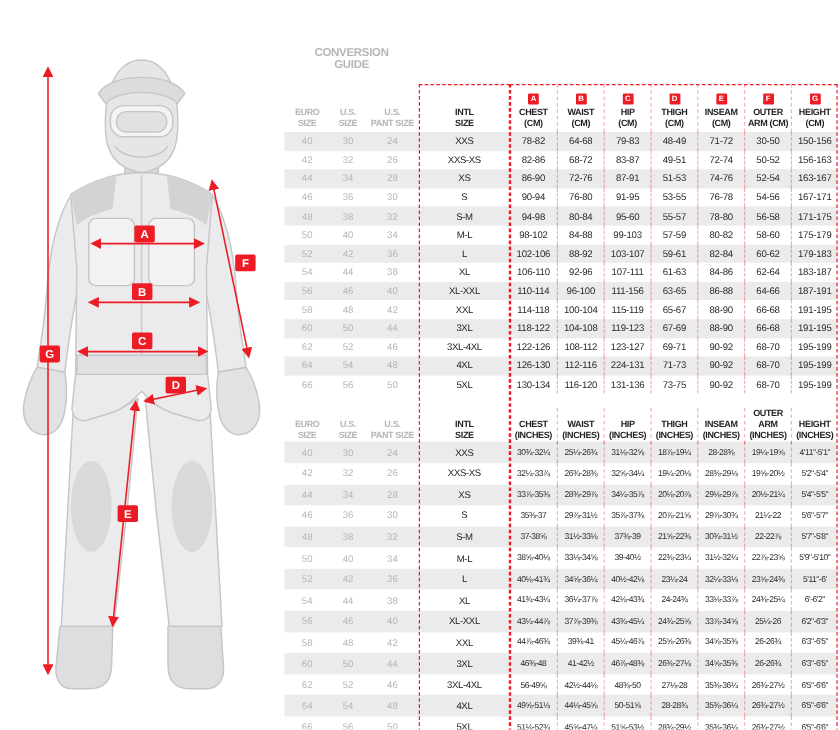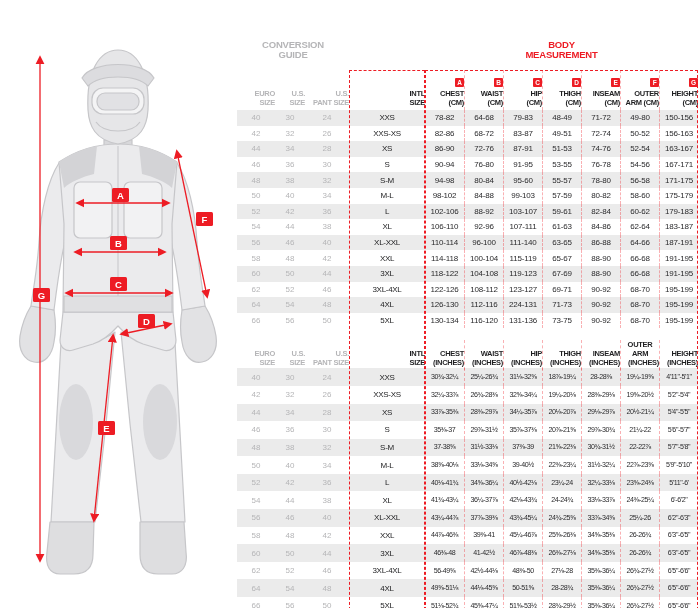--- a/index.html
+++ b/index.html
@@ -16,21 +16,21 @@
   .band-cell.cg{grid-column:1/4;color:#b5b5b7;}
   .band-cell.cg span{width:72px;}
   .band-cell.ps{grid-column:4/5;color:var(--red);}
   .band-cell.ps span{width:52px;}
   .band-cell.bm{grid-column:5/12;color:var(--red);}
   .band-cell.bm span{width:88px;}
 
   .row{display:grid;grid-template-columns:38px 30px 44px 76px repeat(7,39px);}
   .header-row{height:40px;}
   .header-row.inch{height:28px;}
-  .hcell{display:flex;flex-direction:column;align-items:flex-end;justify-content:flex-end;
+  .hcell{display:flex;flex-direction:column;align-items:center;justify-content:flex-end;
          font-size:7.5px;font-weight:bold;line-height:1.2;text-align:center;letter-spacing:-0.3px;
          padding-bottom:3px;color:#1f1f21;}
   .hcell.gray{color:#b5b5b7;}
   .badge{width:9px;height:9px;background:var(--red);color:#fff;font-size:6.5px;font-weight:bold;
          display:flex;align-items:center;justify-content:center;border-radius:1px;margin-bottom:2px;}
   .data{height:15.6px;}
   .data.tall{height:17.6px;}
   .data.stripe{background:#ebebeb;}
   .cell{display:flex;align-items:center;justify-content:center;}
   .size{color:#b5b5b7;font-size:8px;}
@@ -130,23 +130,20 @@
     </g>
   </g>
 </svg>
 </div>
 
 <div class="table-wrap">
   <div class="band">
     <div class="band-cell cg">
         <span>CONVERSION GUIDE</span>
       </div>
-    <div class="band-cell bm">
-        <span>BODY MEASUREMENT</span>
-      </div>
   </div>
 
   <div id="cmHeader" class="row header-row">
       <div class="hcell gray">
         <span>EURO</span>
         <span>SIZE</span>
       </div>
       <div class="hcell gray">
         <span>U.S.</span>
         <span>SIZE</span>
@@ -199,21 +196,21 @@
       <div class="row data stripe">
         <div class="cell size">40</div>
         <div class="cell size">30</div>
         <div class="cell size">24</div>
         <div class="cell intl">XXS</div>
         <div class="cell val">78-82</div>
         <div class="cell val sep">64-68</div>
         <div class="cell val sep">79-83</div>
         <div class="cell val sep">48-49</div>
         <div class="cell val sep">71-72</div>
-        <div class="cell val sep">49-80</div>
+        <div class="cell val sep">30-50</div>
         <div class="cell val sep">150-156</div>
       </div>
       <div class="row data">
         <div class="cell size">42</div>
         <div class="cell size">32</div>
         <div class="cell size">26</div>
         <div class="cell intl">XXS-XS</div>
         <div class="cell val">82-86</div>
         <div class="cell val sep">68-72</div>
         <div class="cell val sep">83-87</div>
@@ -300,21 +297,21 @@
         <div class="cell val sep">62-64</div>
         <div class="cell val sep">183-187</div>
       </div>
       <div class="row data stripe">
         <div class="cell size">56</div>
         <div class="cell size">46</div>
         <div class="cell size">40</div>
         <div class="cell intl">XL-XXL</div>
         <div class="cell val">110-114</div>
         <div class="cell val sep">96-100</div>
-        <div class="cell val sep">111-140</div>
+        <div class="cell val sep">111-156</div>
         <div class="cell val sep">63-65</div>
         <div class="cell val sep">86-88</div>
         <div class="cell val sep">64-66</div>
         <div class="cell val sep">187-191</div>
       </div>
       <div class="row data">
         <div class="cell size">58</div>
         <div class="cell size">48</div>
         <div class="cell size">42</div>
         <div class="cell intl">XXL</div>

